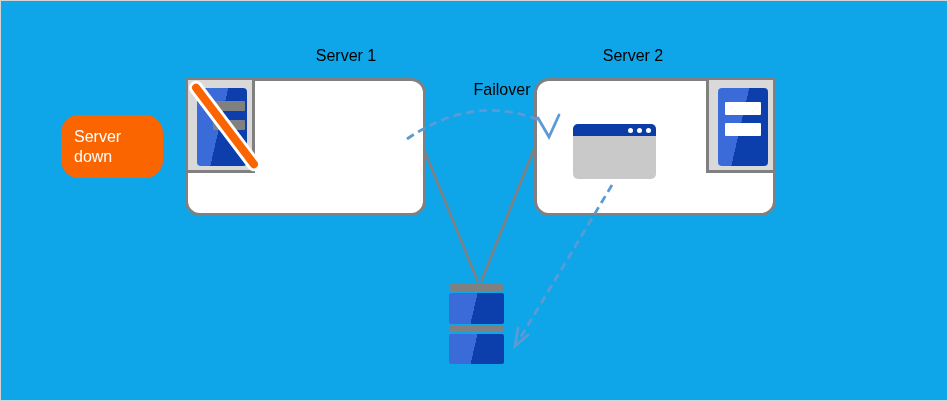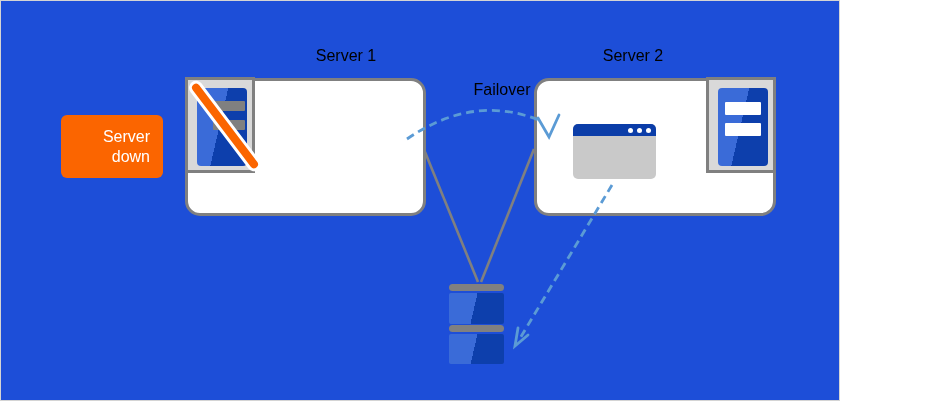--- a/index.html
+++ b/index.html
@@ -10,22 +10,22 @@
     --server_blue_dark:#0D3FAC;
     --titlebar_navy:#0B3DA8;
     --window_body_gray:#C9C9C9;
     --dashed_blue:#5B9BD5;
     --canvas_border:#D4D4D4;
     --text_color:#000000;
     --badge_text:#FFFFFF;
   }
   html,body{margin:0;padding:0;background:#fff;}
   .canvas{
-    position:relative;width:840px;height:401px;box-sizing:border-box;
-    background:#1d4ed8;border:1px solid var(--canvas_border);
+    position:relative;width:948px;height:401px;box-sizing:border-box;
+    background:#0ea5e9;border:1px solid var(--canvas_border);
     font-family:"Liberation Sans",sans-serif;color:var(--text_color);
     overflow:hidden;
   }
   .lbl{position:absolute;font-size:16px;line-height:18px;white-space:nowrap;transform:translateX(-50%);}
   .group-box{position:absolute;border:3px solid var(--line_gray);border-radius:15px;background:#fff;box-sizing:border-box;}
   #box1{left:184px;top:77px;width:241px;height:138px;}
   #box2{left:533px;top:77px;width:242px;height:138px;}
   .server-icon{position:absolute;width:70px;height:96px;box-sizing:border-box;background:var(--icon_bg_gray);border:3px solid var(--line_gray);z-index:3;}
   #icon1{left:184px;top:76px;}
   #icon2{left:705px;top:76px;}
@@ -36,22 +36,22 @@
   #icon1 .bar.b1{top:13px;} #icon1 .bar.b2{top:32px;}
   .bar.white{background:#fff;left:7px;width:36px;height:13px;}
   #icon2 .bar.b1{top:14px;} #icon2 .bar.b2{top:35px;}
   .slash{
     position:absolute;left:-18px;top:39px;width:104px;height:8px;
     background:var(--accent_orange);border:3px solid #fff;border-radius:7px;
     transform:rotate(52.9deg);transform-origin:center center;z-index:4;
   }
   .badge{
     position:absolute;left:60px;top:114px;width:102px;height:63px;box-sizing:border-box;
-    background:var(--accent_orange);border-radius:6px;color:var(--badge_text);
-    display:flex;align-items:center;justify-content:center;text-align:right;
+    background:var(--accent_orange);border-radius:18px;color:var(--badge_text);
+    display:flex;align-items:center;justify-content:center;text-align:left;
     font-size:16px;line-height:20px;padding:0 13px;
   }
   .window{position:absolute;left:572px;top:123px;width:83px;height:55px;border-radius:5px;
     background:var(--window_body_gray);overflow:hidden;z-index:2;}
   .titlebar{position:absolute;left:0;top:0;right:0;height:12px;background:var(--titlebar_navy);}
   .dots{position:absolute;right:5px;top:4px;display:flex;gap:4px;}
   .dot{width:5px;height:5px;border-radius:50%;background:#fff;}
   .disk-cap{position:absolute;left:448px;width:55px;height:7px;background:var(--line_gray);border-radius:3.5px;z-index:2;}
   #cap1{top:283px;} #cap2{top:324px;}
   .disk-body{position:absolute;left:448px;width:55px;background:linear-gradient(103deg,var(--server_blue_light) 46%,var(--server_blue_dark) 46%);border-radius:2px;z-index:2;}

